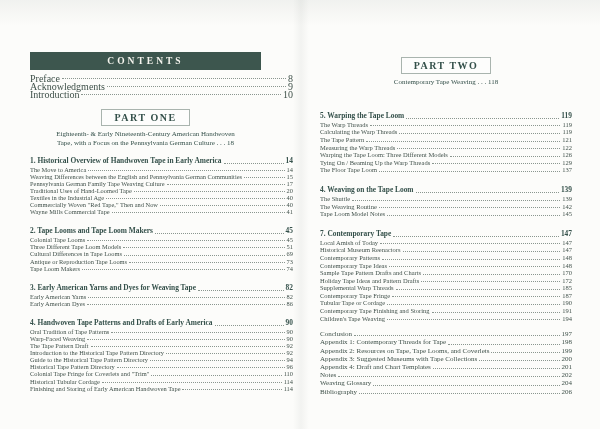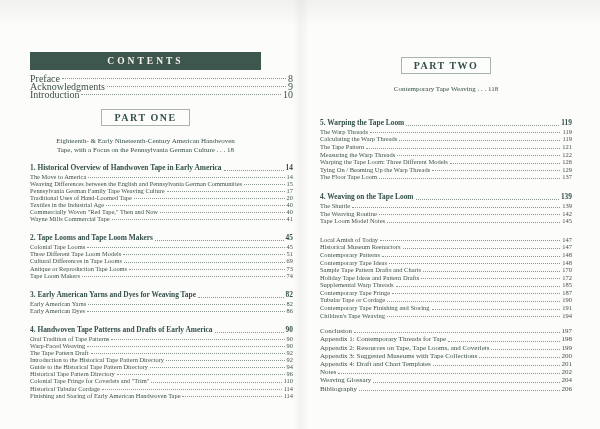--- a/index.html
+++ b/index.html
@@ -45,21 +45,21 @@
   .part-head { width: 231px; text-align: center; margin-top: 10px; }
   .page-right .part-head { width: 252px; margin-top: 0; }
   .part-box {
     display: inline-block;
     border: 1px solid #a9b4ae;
     padding: 2px 12px;
     font-size: 10px; letter-spacing: 1.5px;
     color: #34504a; font-weight: bold;
     background: #fdfdfc;
   }
-  .part-title { margin-top: 11px; font-size: 7px; line-height: 8.8px; color: #34504a; }
+  .part-title { margin-top: 4px; font-size: 7px; line-height: 8.8px; color: #34504a; }
 
   .chapters { margin-top: 0; }
   .chapter { margin-top: 11px; }
   .chapters.left-ch .chapter:first-child { margin-top: 8px; }
   .chapters.right-ch .chapter:first-child { margin-top: 24px; }
   .ch-row { font-size: 7.4px; height: 10px; font-weight: bold; color: #34504a; }
   .ch-row .leader { margin-bottom: 2px; }
 
   .sub-row { font-size: 6.4px; height: 7.1px; color: #42524c; }
   .page-right .sub-row { font-size: 6.5px; height: 7.6px; }
@@ -360,20 +360,25 @@
 
   <div class="row sub-row">
     <span class="t">Tape Loom Model Notes</span>
     <span class="leader"></span>
     <span class="p">145</span>
   </div>
 </div>
   </div>
 
   <div class="chapter">
+    <div class="row ch-row">
+      <span class="t">7. Contemporary Tape</span>
+      <span class="leader"></span>
+      <span class="p">147</span>
+    </div>
     <div class="subs">
   <div class="row sub-row">
     <span class="t">Local Amish of Today</span>
     <span class="leader"></span>
     <span class="p">147</span>
   </div>
 
   <div class="row sub-row">
     <span class="t">Historical Museum Reenactors</span>
     <span class="leader"></span>

